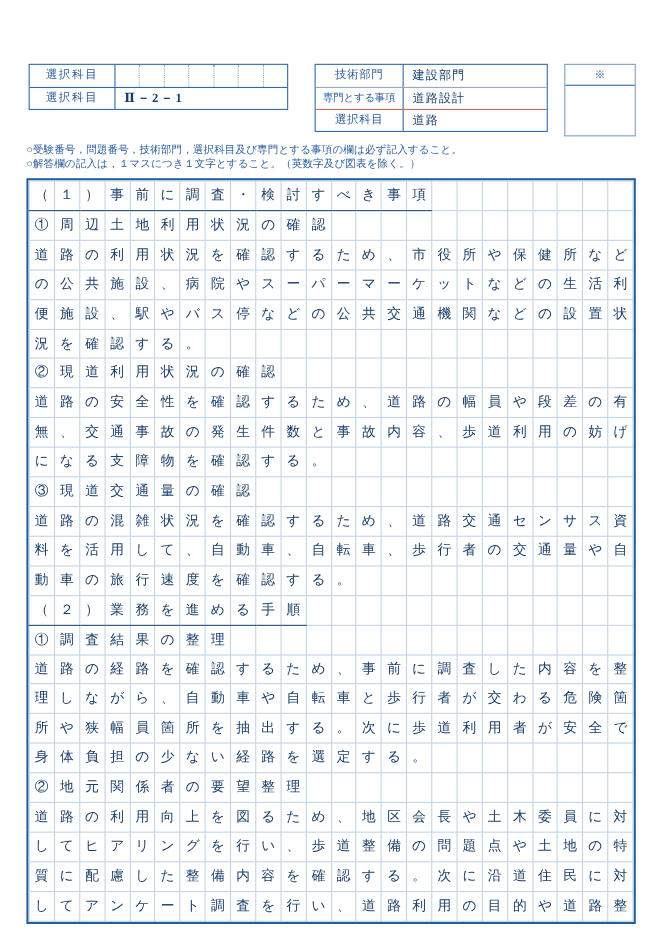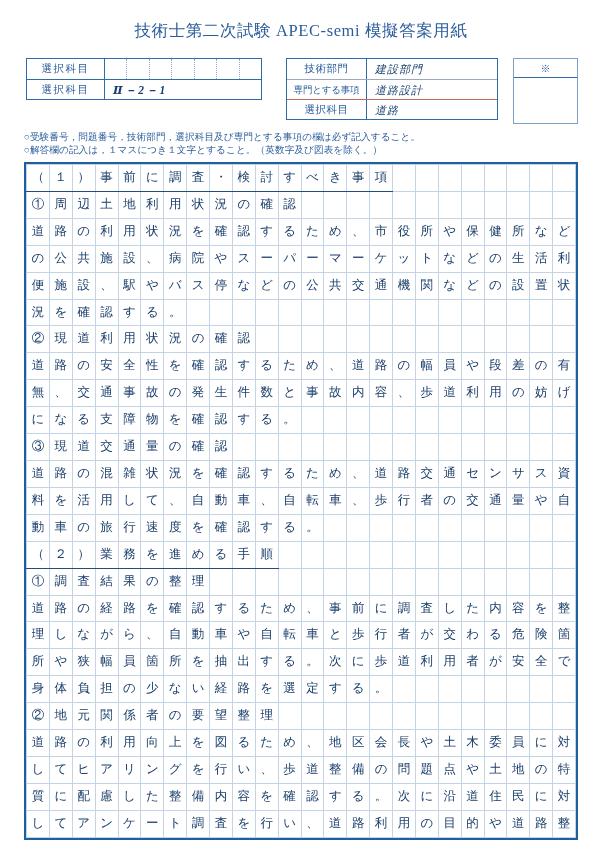--- a/index.html
+++ b/index.html
@@ -73,21 +73,20 @@
     color: #2b5d9b;
   }
   .hdr-value {
     flex: 1 1 auto;
     font-size: 11px;
     line-height: 20px;
     padding-left: 8px;
     box-sizing: border-box;
     color: #17406e;
     letter-spacing: 1px;
-    font-style: italic;
   }
   .exam-cells {
     flex: 1 1 auto;
     display: flex;
   }
   .exam-cell {
     flex: 1 1 0;
     box-sizing: border-box;
   }
   .exam-cell + .exam-cell { border-left: 1px dotted #8fa9c6; }
@@ -196,21 +195,20 @@
   .footer .f1 { position: absolute; left: 108px; top: 0; white-space: nowrap; }
   .footer .f2 { position: absolute; left: 288px; top: 0; white-space: nowrap; }
   .footer .f3 { position: absolute; right: 2px;  top: 0; white-space: nowrap; letter-spacing: 0.3px; }
   .bullet { font-size: 7px; vertical-align: 1px; }
 </style>
 </head>
 <body>
 
 <div class="page">
 
-  <div class="title">技術士第二次試験 APEC-semi 模擬答案用紙</div>
 
   <div class="header">
 
     <div class="hdr-left">
       <div class="hdr-row">
         <div class="hdr-label">選択科目</div>
         <div class="exam-cells">
           <div class="exam-cell"></div>
           <div class="exam-cell"></div>
           <div class="exam-cell"></div>

